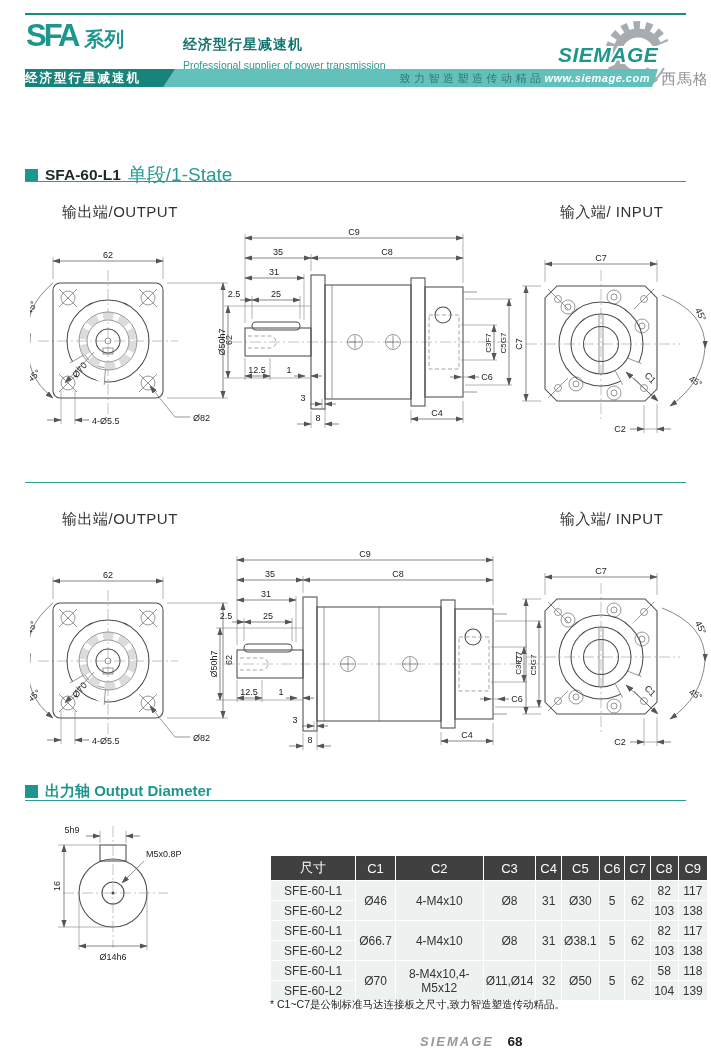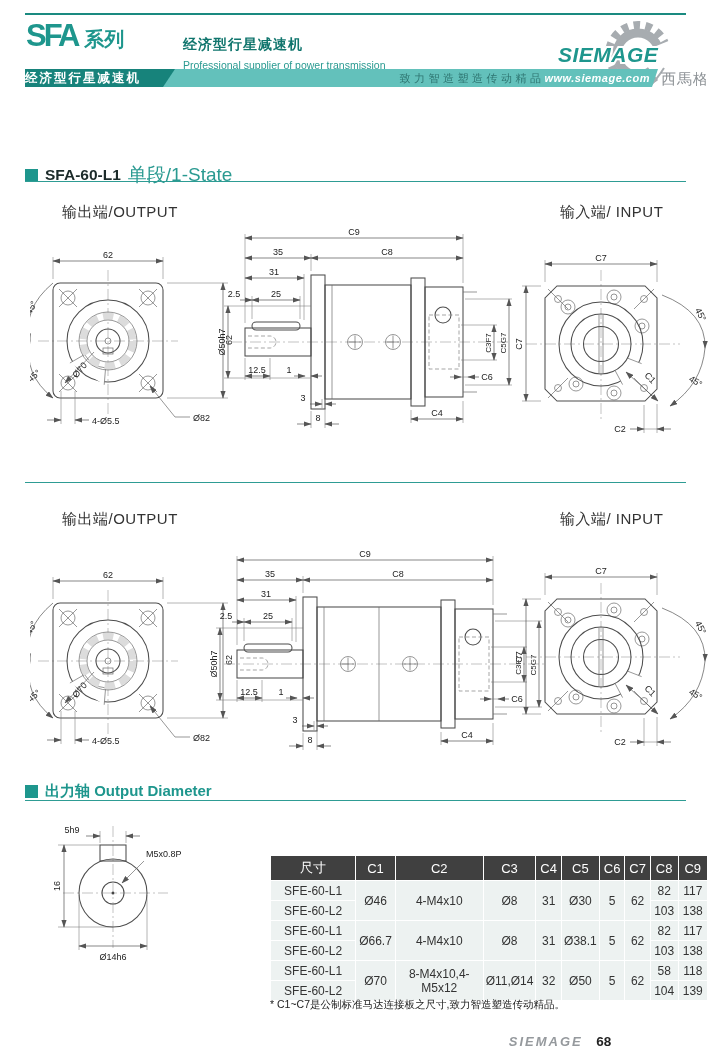--- a/index.html
+++ b/index.html
@@ -42,21 +42,21 @@
   svg .dim{fill:none;stroke:#555;stroke-width:.7}
   svg .slots{fill:none;stroke:#DCDCDC;stroke-width:7;stroke-dasharray:10.5 5.5}
   svg .wfill{fill:#fff;stroke:none}
   svg text.d{font-family:"Liberation Sans",sans-serif;font-size:9px;fill:#222}
   svg text.ds{font-size:8px}
   
   .dim-table{border-collapse:collapse;width:438px;font-family:"Liberation Sans",sans-serif}
   .dim-table th{background:#404040;color:#fff;font-size:13px;font-weight:normal;height:24px;border:1px solid #fff;padding:0 2px}
   .dim-table td{background:#EDF2F1;color:#333;font-size:12px;text-align:center;height:19px;border:1px solid #fff;padding:0 2px}
   .notes{font-size:10.5px;color:#222;line-height:1.45}
-  .footer{left:420px;top:1032px;width:280px;text-align:center}
+  .footer{left:420px;top:1032px;width:280px;text-align:left}
   .footer-brand{font-size:13px;font-weight:bold;font-style:italic;color:#95999D;letter-spacing:2px}
   .footer-page{font-size:13.5px;font-weight:bold;color:#222;margin-left:9px}
 </style>
 </head>
 <body>
 
 <div class="page">
 
   <svg width="0" height="0" style="position:absolute">
     <defs>

